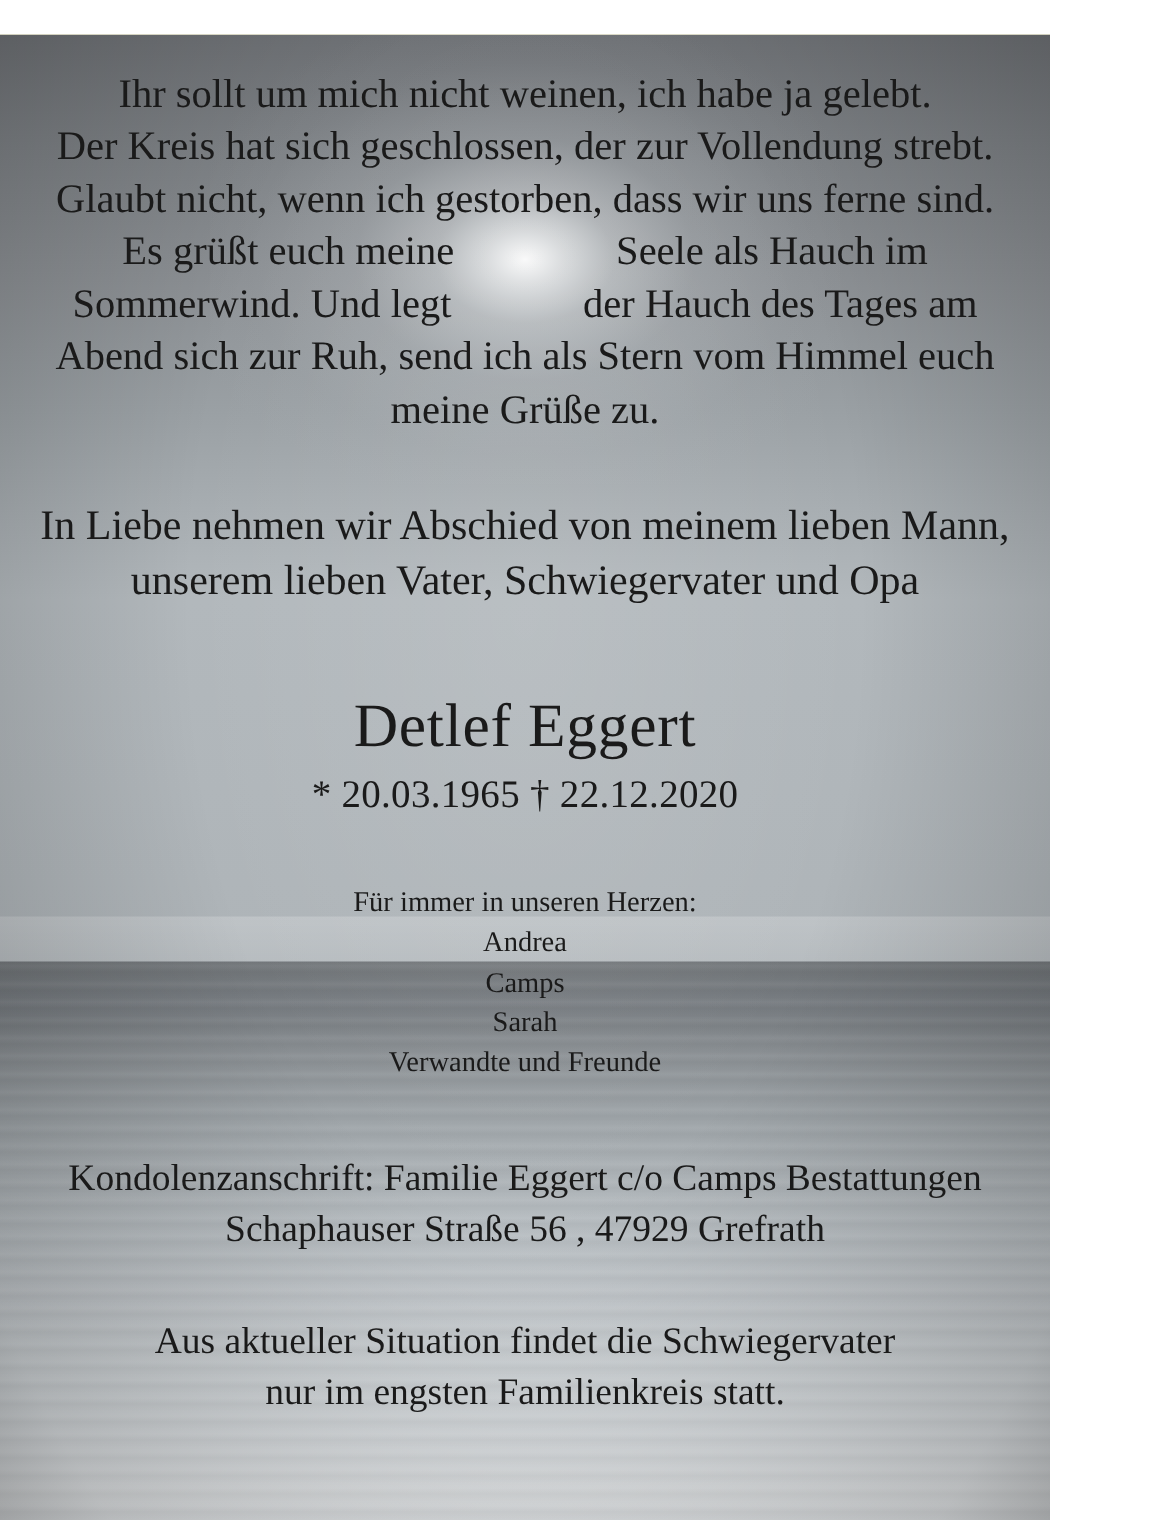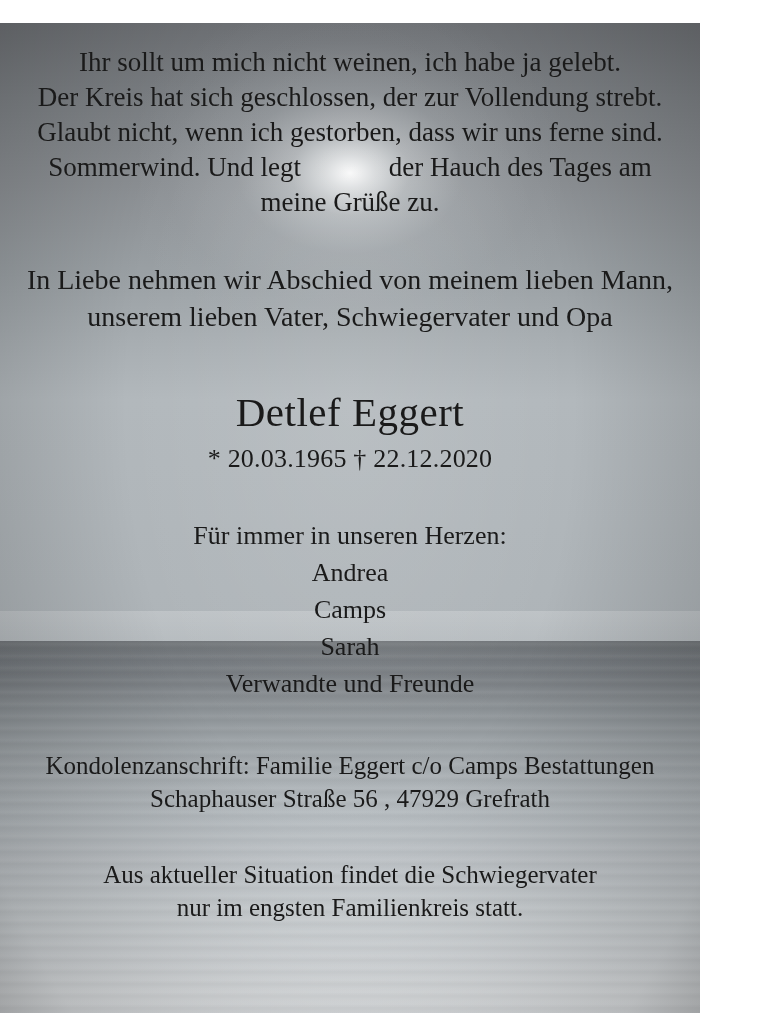--- a/index.html
+++ b/index.html
@@ -123,21 +123,21 @@
     font-size: 41px;
     letter-spacing: 0.5px;
     margin-top: 52px;
   }
   .dates {
     font-size: 26px;
     margin-top: 8px;
     letter-spacing: 0.2px;
   }
   .mourners {
-    font-size: 26px;
+    font-size: 19px;
     line-height: 1.42;
     margin-top: 44px;
   }
   .condolence {
     font-size: 25px;
     line-height: 1.34;
     margin-top: 46px;
   }
   .notice {
     font-size: 25px;
@@ -155,21 +155,23 @@
   <div class="bg-sea-streaks"></div>
   <div class="bg-horizon-glow"></div>
   <div class="bg-vignette"></div>
 
   <div class="content">
 
     <div class="poem">
       <div class="line">Ihr sollt um mich nicht weinen, ich habe ja gelebt.</div>
       <div class="line">Der Kreis hat sich geschlossen, der zur Vollendung strebt.</div>
       <div class="line">Glaubt nicht, wenn ich gestorben, dass wir uns ferne sind.</div>
+      <div class="line">Es grüßt euch meine                Seele als Hauch im</div>
       <div class="line">Sommerwind. Und legt             der Hauch des Tages am</div>
+      <div class="line">Abend sich zur Ruh, send ich als Stern vom Himmel euch</div>
       <div class="line">meine Grüße zu.</div>
     </div>
 
     <div class="dedication">
       <div class="line">In Liebe nehmen wir Abschied von meinem lieben Mann,</div>
       <div class="line">unserem lieben Vater, Schwiegervater und Opa</div>
     </div>
 
     <div class="name">Detlef Eggert</div>
     <div class="dates">* 20.03.1965  † 22.12.2020</div>

